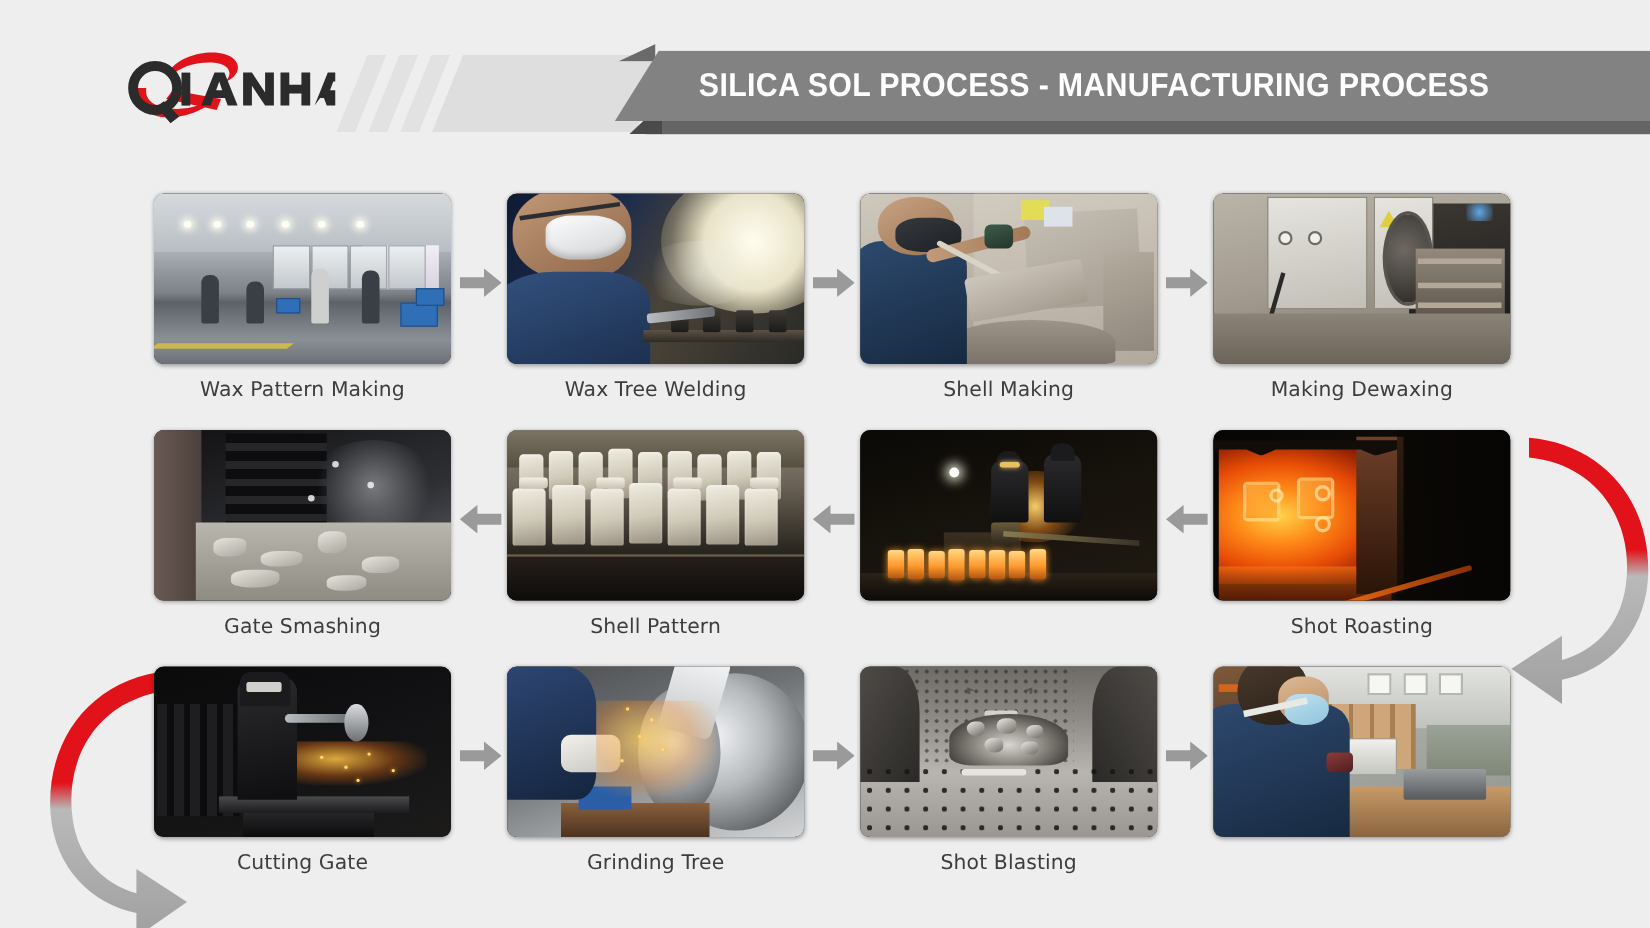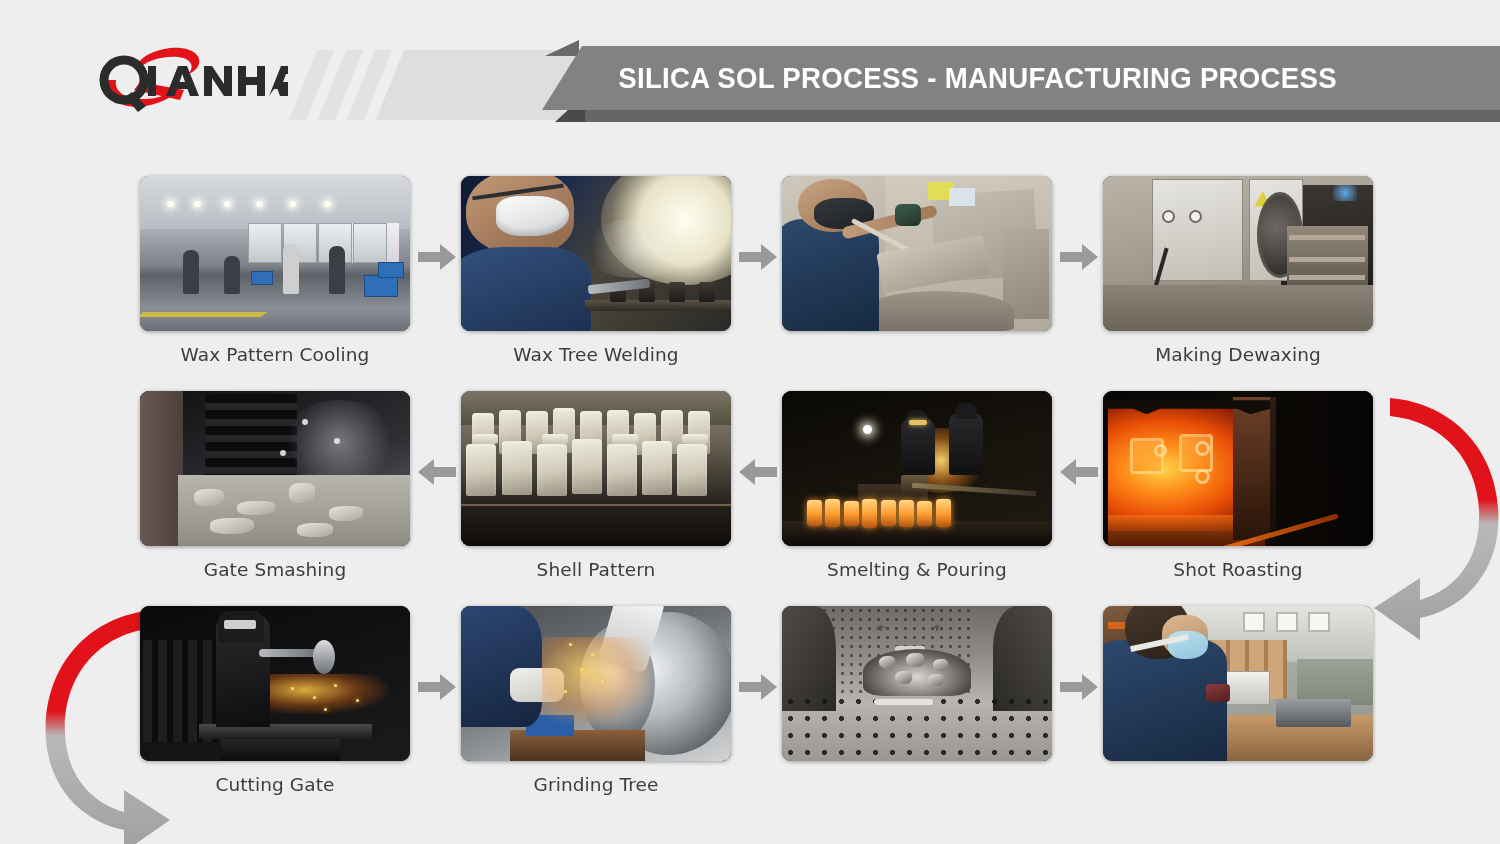--- a/index.html
+++ b/index.html
@@ -6,21 +6,21 @@
   * { margin:0; padding:0; box-sizing:border-box; }
   html,body { width:1500px; height:844px; }
   body {
     background:#eeeeee;
     font-family:"Liberation Sans", sans-serif;
     position:relative;
     overflow:hidden;
   }
 
   
-  #header { position:absolute; left:0; top:0; width:1364px; height:150px; }
+  #header { position:absolute; left:17px; top:0; width:1364px; height:150px; }
 
   #logo { position:absolute; left:88px; top:44px; width:200px; height:70px; }
   #logo svg { display:block; }
 
   #stripes { position:absolute; left:303px; top:50px; width:260px; height:70px; }
   .stripe {
     position:absolute; top:0; width:17px; height:70px;
     background:#e2e2e2;
     transform:skewX(-22deg);
   }
@@ -377,21 +377,21 @@
           <div class="g ystripe"></div>
           <div class="g worker" style="left:16%"></div>
           <div class="g worker lt" style="left:53%;height:50px"></div>
           <div class="g worker" style="left:70%;height:48px"></div>
           <div class="g worker" style="left:31%;height:38px"></div>
           <div class="g crate" style="left:83%"></div>
           <div class="g crate" style="left:88%;bottom:34%;width:26px;height:16px"></div>
           <div class="g crate" style="left:41%;bottom:30%;width:22px;height:14px"></div>
         </div>
       </div>
-      <div class="caption">Wax Pattern Cooling</div>
+      <div class="caption">Wax Pattern Making</div>
     </div>
 
     <div class="arrow a1">
       <svg width="38" height="26" viewBox="0 0 38 26">
           <path d="M0 8 H22 V0 L38 13 L22 26 V18 H0 Z" fill="#9a9a9a"></path>
         </svg>
     </div>
 
     <div class="cell c2">
       <div class="photo">
@@ -430,20 +430,21 @@
           <div class="g tank"></div>
           <div class="g body"></div>
           <div class="g head"></div>
           <div class="g resp"></div>
           <div class="g arm"></div>
           <div class="g glove"></div>
           <div class="g hose"></div>
           <div class="g tree"></div>
         </div>
       </div>
+      <div class="caption">Shell Making</div>
     </div>
 
     <div class="arrow a3">
       <svg width="38" height="26" viewBox="0 0 38 26">
           <path d="M0 8 H22 V0 L38 13 L22 26 V18 H0 Z" fill="#9a9a9a"></path>
         </svg>
     </div>
 
     <div class="cell c4">
       <div class="photo">
@@ -573,21 +574,20 @@
             <div class="g mold" style="left:13%;bottom:8%;width:15px;height:28px"></div>
             <div class="g mold" style="left:24%;bottom:11%;width:15px;height:25px"></div>
             <div class="g mold" style="left:35%;bottom:7%;width:15px;height:29px"></div>
             <div class="g mold" style="left:46%;bottom:10%;width:15px;height:26px"></div>
             <div class="g mold" style="left:57%;bottom:9%;width:15px;height:27px"></div>
             <div class="g mold" style="left:68%;bottom:11%;width:15px;height:25px"></div>
             <div class="g mold" style="left:79%;bottom:8%;width:15px;height:28px"></div>
           </div>
         </div>
       </div>
-      <div class="caption">Smelting &amp; Pouring</div>
     </div>
 
     <div class="arrow a3">
       <svg width="38" height="26" viewBox="0 0 38 26">
           <path d="M38 8 H16 V0 L0 13 L16 26 V18 H38 Z" fill="#9a9a9a"></path>
         </svg>
     </div>
 
     <div class="cell c4">
       <div class="photo">
@@ -693,20 +693,21 @@
           <div class="g pile"></div>
           <div class="g chunk" style="left:36%;top:32%;width:16px;height:13px"></div>
           <div class="g chunk" style="left:46%;top:30%;width:18px;height:14px"></div>
           <div class="g chunk" style="left:56%;top:34%;width:15px;height:12px"></div>
           <div class="g chunk" style="left:42%;top:42%;width:17px;height:13px"></div>
           <div class="g chunk" style="left:54%;top:44%;width:16px;height:12px"></div>
           <div class="g belt"></div>
           <div class="g bar"></div>
         </div>
       </div>
+      <div class="caption">Shot Blasting</div>
     </div>
 
     <div class="arrow a3">
       <svg width="38" height="26" viewBox="0 0 38 26">
           <path d="M0 8 H22 V0 L38 13 L22 26 V18 H0 Z" fill="#9a9a9a"></path>
         </svg>
     </div>
 
     <div class="cell c4">
       <div class="photo">

